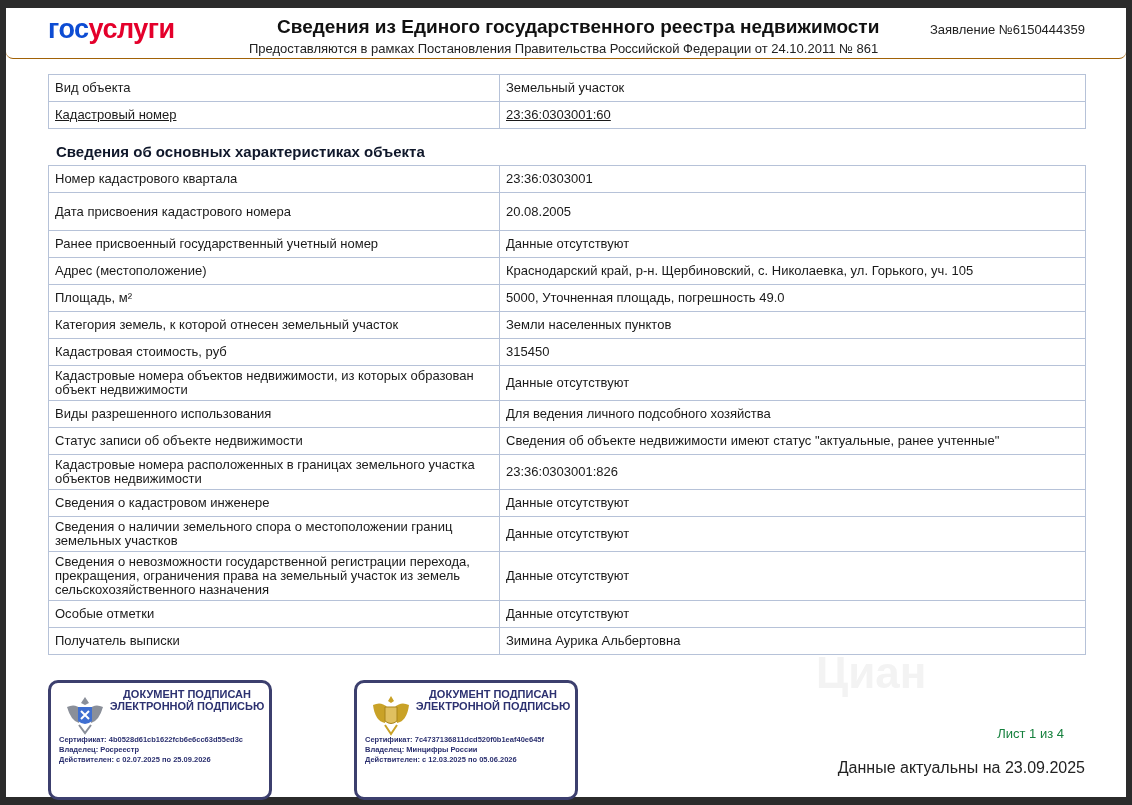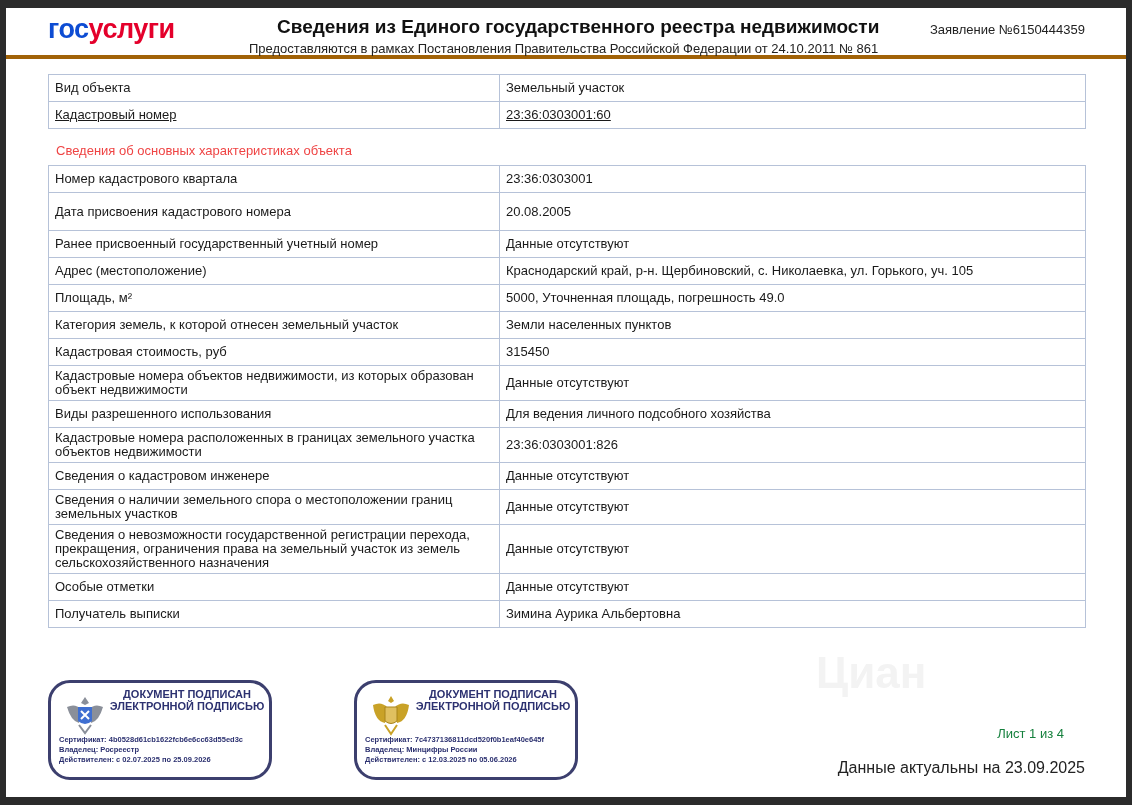--- a/index.html
+++ b/index.html
@@ -1,30 +1,30 @@
 <!DOCTYPE html>
 <html><head>
 <meta charset="utf-8">
 <style>
   * { box-sizing: border-box; margin: 0; padding: 0; }
   html, body { width: 1132px; height: 805px; overflow: hidden; }
   body { background: #2b2b2b; font-family: "Liberation Sans", sans-serif; color: #1a1a1a; position: relative; }
   .page { position: absolute; left: 6px; top: 8px; width: 1120px; height: 789px; background: #fff; }
-  .header { position: absolute; left: 0; top: 0; width: 1120px; height: 51px; border-bottom: 4px solid #a16207; }
+  .header { position: absolute; left: 0; top: 0; width: 1120px; height: 51px; border-bottom: 1px solid #a16207; border-radius: 7px; }
   .logo { position: absolute; left: 42px; top: 6px; font-size: 27px; font-weight: bold; letter-spacing: -0.5px; }
   .logo .gos { color: #0d4cd3; }
   .logo .uslugi { color: #e4002b; }
   .title { position: absolute; left: 243px; top: 8px; font-size: 19px; font-weight: bold; color: #111; margin-left: 28px; }
   .subtitle { position: absolute; left: 243px; top: 33px; font-size: 13px; color: #222; }
   .app-no { position: absolute; right: 41px; top: 14px; font-size: 13px; color: #222; }
   table { position: absolute; left: 42px; width: 1038px; border-collapse: collapse; font-size: 13px; }
   td { border: 1.5px solid #b6c2d8; padding: 3px 6px; vertical-align: middle; line-height: 14px; }
   td.lbl { width: 451px; }
-  .section-title { position: absolute; left: 50px; top: 135px; font-size: 13px; font-weight: normal; color: #ef4444; }
-  .stamp { position: absolute; width: 224px; height: 100px; border: 3px solid #3c3f6e; border-radius: 22px; background: #fff; }
+  .section-title { position: absolute; left: 50px; top: 135px; font-size: 15px; font-weight: bold; color: #0f172a; }
+  .stamp { position: absolute; width: 224px; height: 120px; border: 3px solid #3c3f6e; border-radius: 10px; background: #fff; }
   .stamp .emblem { position: absolute; left: 12px; top: 10px; width: 44px; height: 44px; }
   .stamp .head { position: absolute; left: 56px; top: 5px; width: 160px; text-align: center; font-size: 11px; font-weight: bold; color: #2c3170; line-height: 12px; }
   .stamp .cert { position: absolute; left: 8px; top: 52px; font-size: 7.5px; font-weight: bold; color: #2c3170; line-height: 10px; white-space: nowrap; }
   .sheet { position: absolute; right: 62px; top: 718px; font-size: 13px; color: #15803d; }
   .actual { position: absolute; right: 41px; top: 751px; font-size: 16px; color: #222; }
   .watermark { position: absolute; left: 810px; top: 640px; font-size: 44px; color: #f3f3f3; font-weight: bold; }
 </style>
 </head>
 <body>
 
@@ -84,20 +84,24 @@
           <td>315450</td>
         </tr>
     <tr style="height:32px;">
           <td class="lbl">Кадастровые номера объектов недвижимости, из которых образован объект недвижимости</td>
           <td>Данные отсутствуют</td>
         </tr>
     <tr style="height:27px;">
           <td class="lbl">Виды разрешенного использования</td>
           <td>Для ведения личного подсобного хозяйства</td>
         </tr>
+    <tr style="height:27px;">
+          <td class="lbl">Статус записи об объекте недвижимости</td>
+          <td>Сведения об объекте недвижимости имеют статус "актуальные, ранее учтенные"</td>
+        </tr>
     <tr style="height:32px;">
           <td class="lbl">Кадастровые номера расположенных в границах земельного участка объектов недвижимости</td>
           <td>23:36:0303001:826</td>
         </tr>
     <tr style="height:27px;">
           <td class="lbl">Сведения о кадастровом инженере</td>
           <td>Данные отсутствуют</td>
         </tr>
     <tr style="height:32px;">
           <td class="lbl">Сведения о наличии земельного спора о местоположении границ земельных участков</td>

